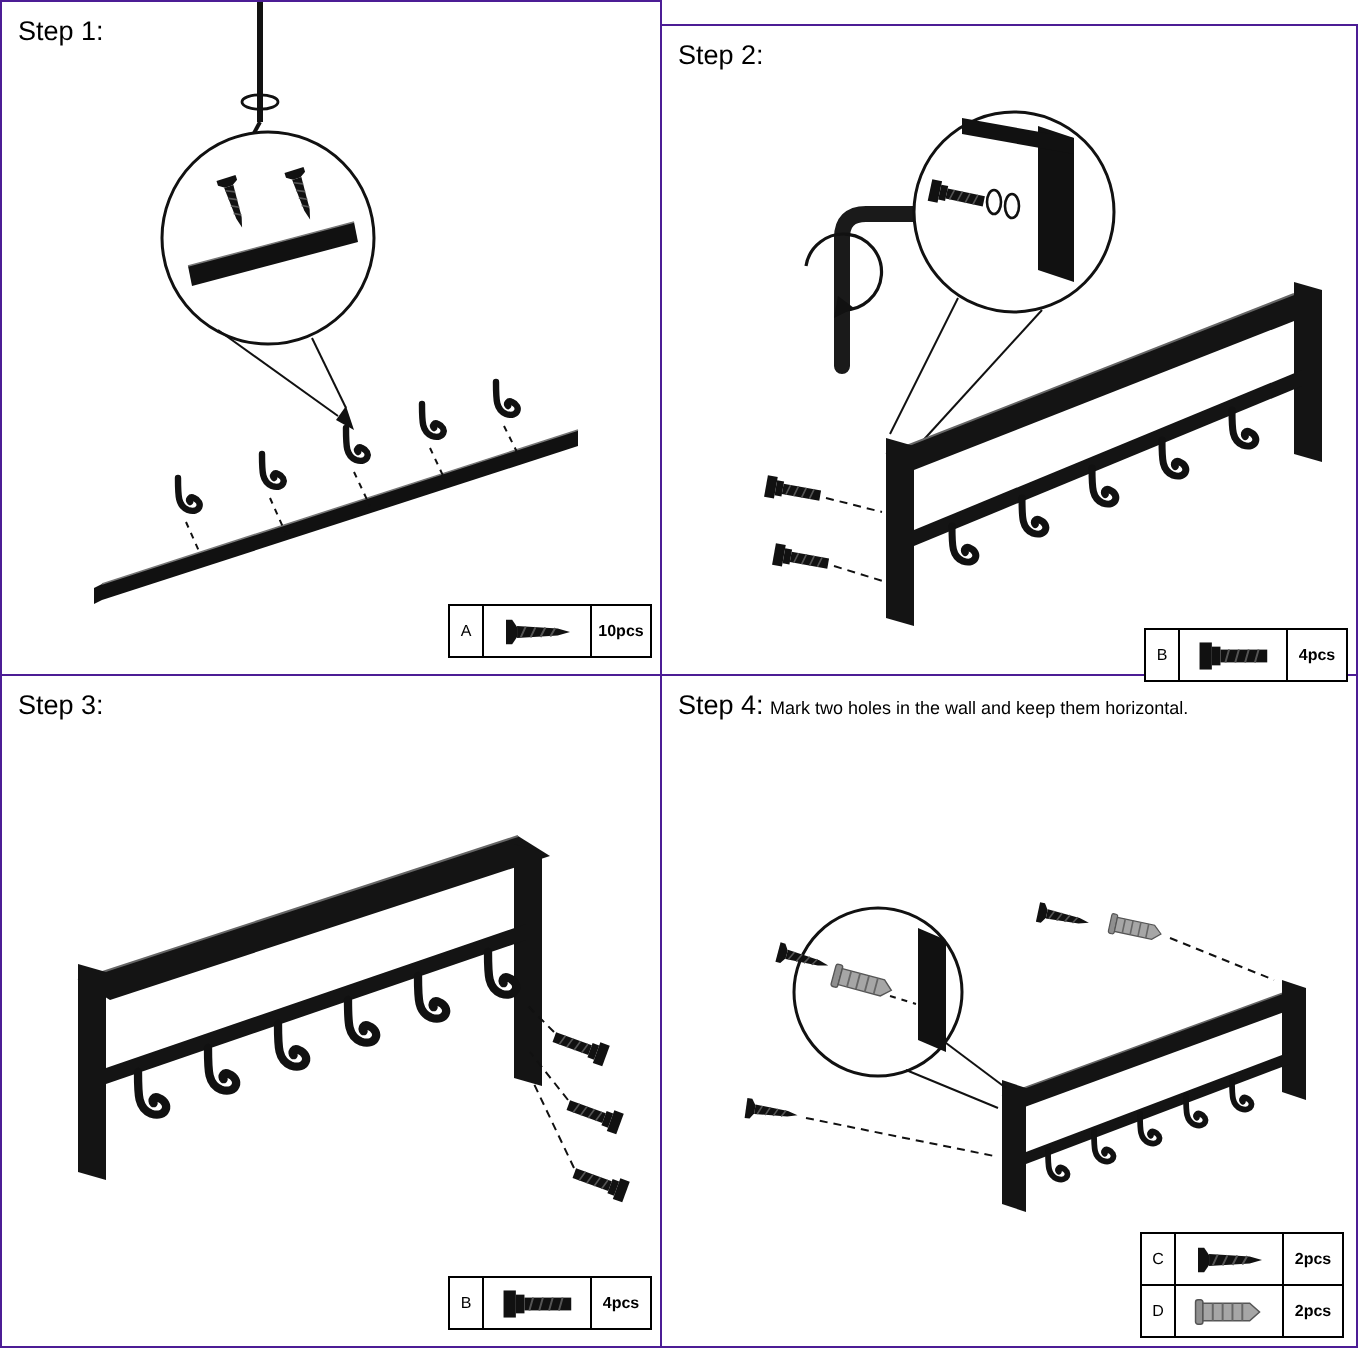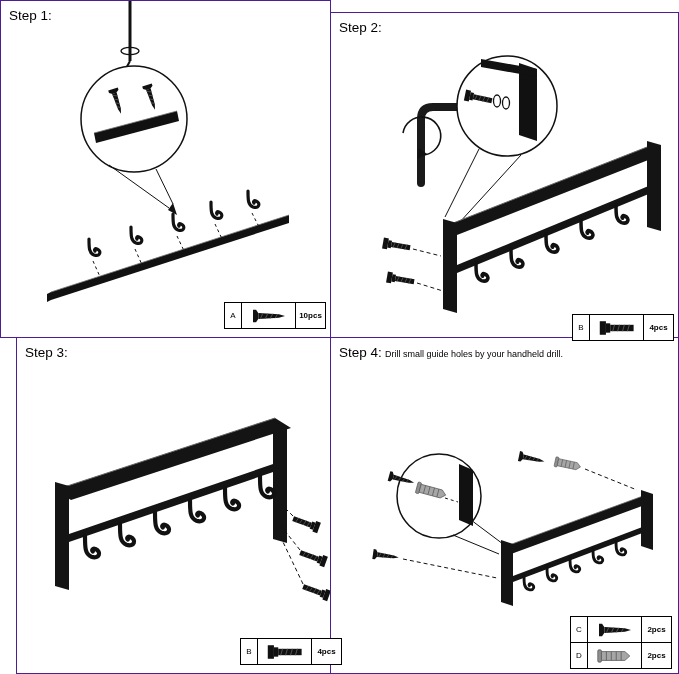--- a/index.html
+++ b/index.html
@@ -1,21 +1,21 @@
 <!DOCTYPE html>
 <html><head>
 <meta charset="utf-8">
 <style>
   html,body{margin:0;padding:0;background:#fff;}
   #figure{position:relative;width:679px;height:674px;background:#fff;
           font-family:"Liberation Sans",sans-serif;color:#000;overflow:hidden;}
   .panel{position:absolute;border:1px solid #4c1d95;box-sizing:border-box;background:#fff;}
   #panel-1{left:0;top:0;width:331px;height:338px;}
   #panel-2{left:330px;top:12px;width:349px;height:338px;}
-  #panel-3{left:16px;top:337px;width:331px;height:337px;}
+  #panel-3{left:0;top:337px;width:331px;height:337px;}
   #panel-4{left:330px;top:337px;width:349px;height:337px;}
   .step-label{position:absolute;left:8px;top:7px;font-size:13.5px;z-index:3;}
   .illustration{position:absolute;left:0;top:0;width:100%;height:100%;display:block;}
   .instructions{position:absolute;left:54px;top:10px;width:290px;font-size:9px;
                 line-height:12.4px;white-space:nowrap;z-index:3;}
   .legend{position:absolute;right:4px;bottom:8px;border:1px solid #000;background:#fff;z-index:4;}
   #panel-4 .legend{bottom:4px;right:6px;}
   .legend-row{display:flex;height:25px;}
   .legend-row + .legend-row{border-top:1px solid #000;}
   .cell{display:flex;align-items:center;justify-content:center;box-sizing:border-box;}
@@ -203,21 +203,21 @@
             </svg>
         </div>
         <div class="cell qty">4pcs</div>
       </div>
     </div>
   </div>
 
   <div class="panel" id="panel-4">
     <div class="step-label">Step 4:</div>
     <div class="instructions">
-      <div>Drill small guide holes by your handheld drill.</div>
+      <div>Mark two holes in the wall and keep them horizontal.</div>
     </div>
     <svg class="illustration" viewBox="0 0 347 335">
 
       <g>
         <polygon points="170,210 312,158 322,164 180,216" fill="#141414"></polygon>
         <line x1="170" y1="210" x2="312" y2="158" stroke="#666" stroke-width="0.8"></line>
         <polygon points="170,202 182,206 182,268 170,264" fill="#141414"></polygon>
         <polygon points="310,152 322,156 322,212 310,208" fill="#141414"></polygon>
         <polygon points="182,238 314,188 314,194 182,244" fill="#141414"></polygon>
         <use href="#hook" transform="translate(193,237) scale(0.9)"></use>

